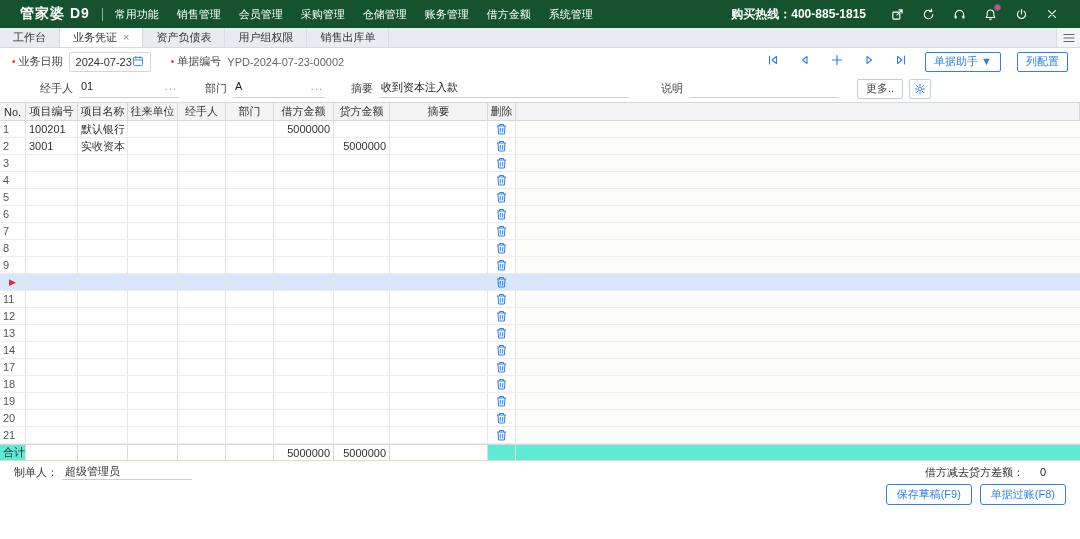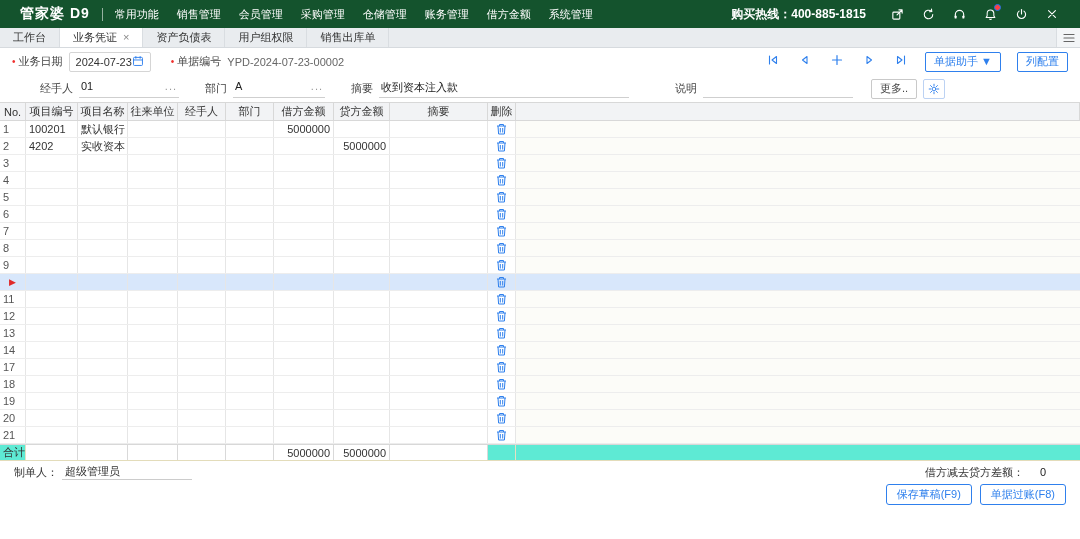--- a/index.html
+++ b/index.html
@@ -38,21 +38,21 @@
   
   .form-row{height:27px;display:flex;align-items:center;padding:0 12px 0 40px}
   .u-box{display:flex;align-items:flex-start;border-bottom:1px solid #cfcfcf;height:18px}
   .u-val{flex:1;padding:0 2px;color:#222;white-space:nowrap;overflow:hidden}
   .lookup{color:#999;cursor:pointer;padding:0 2px;letter-spacing:1px}
   .w-handler{width:100px}
   .w-dept{width:92px}
   .w-summary{width:250px}
   .w-note{width:150px}
   .ml{margin-left:26px}
-  .ml-lg{margin-left:46px}
+  .ml-lg{margin-left:32px}
   .more-btn{margin-left:18px;border:1px solid #c9c9c9;background:#fff;color:#444;height:20px;padding:0 8px;border-radius:2px;font-size:11px;cursor:pointer;font-family:inherit;white-space:nowrap}
   .gear-btn{margin-left:6px;border:1px solid #bcd2f3;background:#fff;height:20px;width:22px;display:flex;align-items:center;justify-content:center;border-radius:2px;cursor:pointer}
 
   
   .grid{border-top:1px solid #d8d8d8}
   .thead{display:flex;height:18px;background:#f2f3f5;border-bottom:1px solid #d8d8d8}
   .thead .tcell{justify-content:center;color:#333;border-right:1px solid #d8d8d8}
   .trow{display:flex;height:17px;border-bottom:1px solid #ededed;background:#fff}
   .tcell{display:flex;align-items:center;padding:0 3px;overflow:hidden;white-space:nowrap;border-right:1px solid #e6e6e6}
   .c-no{width:26px}
@@ -308,21 +308,21 @@
             <path d="M1 3h9"></path>
             <path d="M3.5 3V1.5h4V3"></path>
             <path d="M2 3l.6 8h5.8L9 3"></path>
             <path d="M4.3 5v4.5M6.7 5v4.5"></path>
           </svg>
         </div>
         <div class="tcell c-fill"></div>
       </div>
       <div class="trow">
         <div class="tcell c-no rownum">2</div>
-        <div class="tcell c-code">4202</div>
+        <div class="tcell c-code">3001</div>
         <div class="tcell c-name">实收资本</div>
         <div class="tcell c-partner"></div>
         <div class="tcell c-handler"></div>
         <div class="tcell c-dept"></div>
         <div class="tcell c-debit num"></div>
         <div class="tcell c-credit num">5000000</div>
         <div class="tcell c-summary"></div>
         <div class="tcell c-del">
           <svg width="11" height="12" viewBox="0 0 11 12" fill="none" stroke="#2f80ed" stroke-width="1">
             <path d="M1 3h9"></path>

